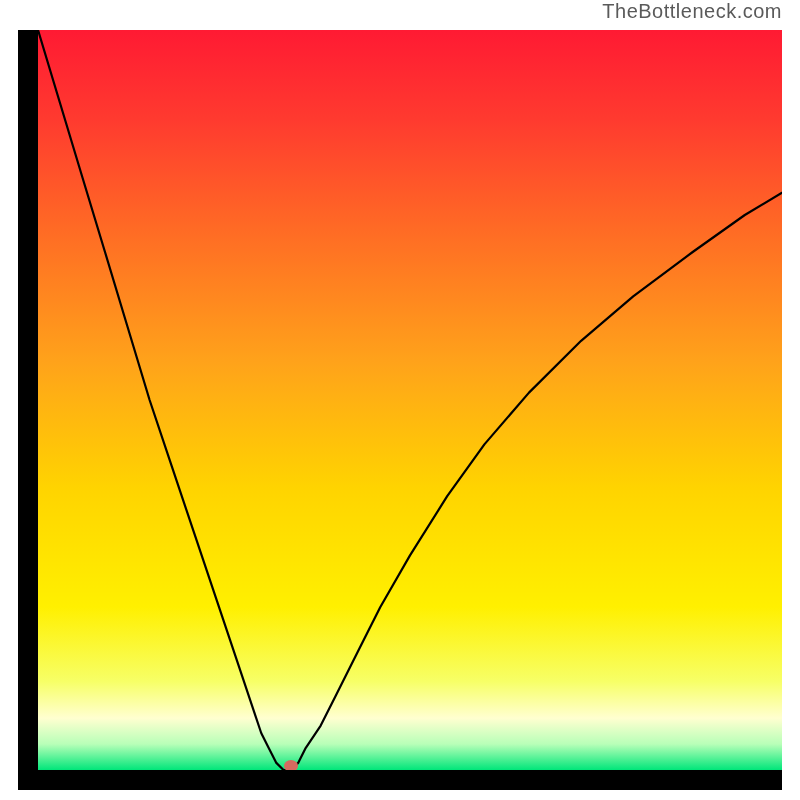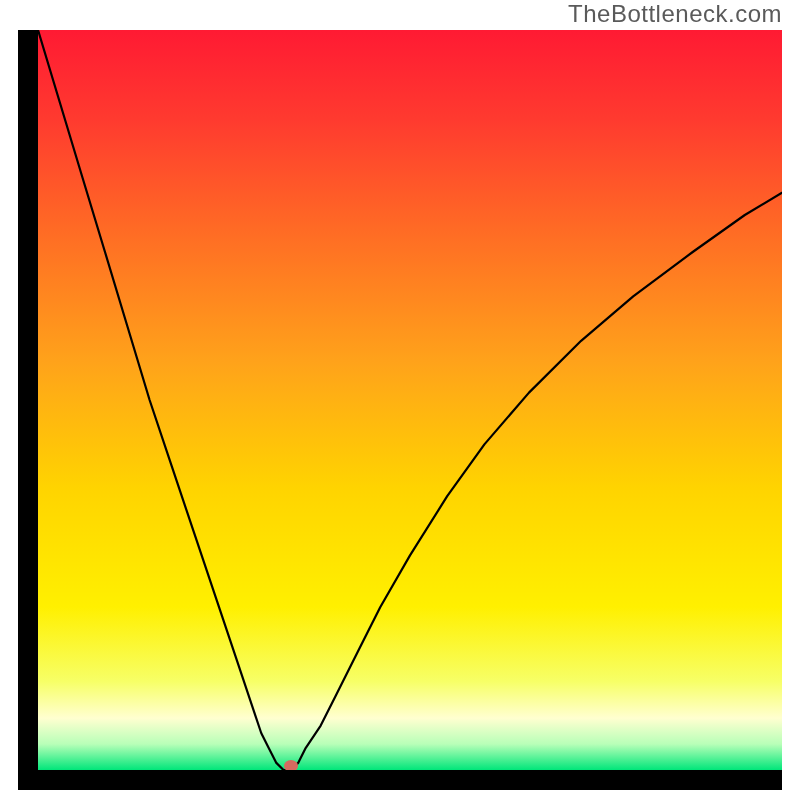--- a/index.html
+++ b/index.html
@@ -14,21 +14,21 @@
   .frame {
     position: relative;
     width: 800px;
     height: 800px;
     box-sizing: border-box;
   }
   .watermark {
     position: absolute;
     top: 0px;
     right: 18px;
-    font-size: 24px;
+    font-size: 20px;
     font-weight: 500;
     color: #5a5a5a;
     letter-spacing: 0.5px;
     z-index: 10;
   }
   .plot-outer {
     position: absolute;
     left: 18px;
     top: 30px;
     width: 764px;

